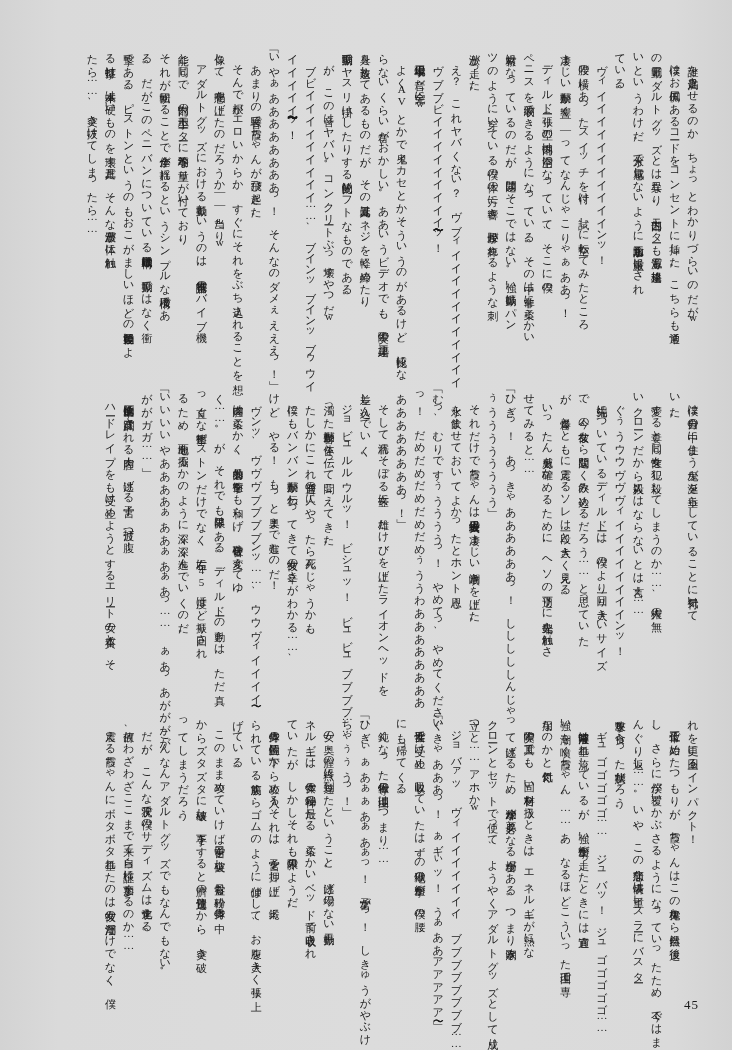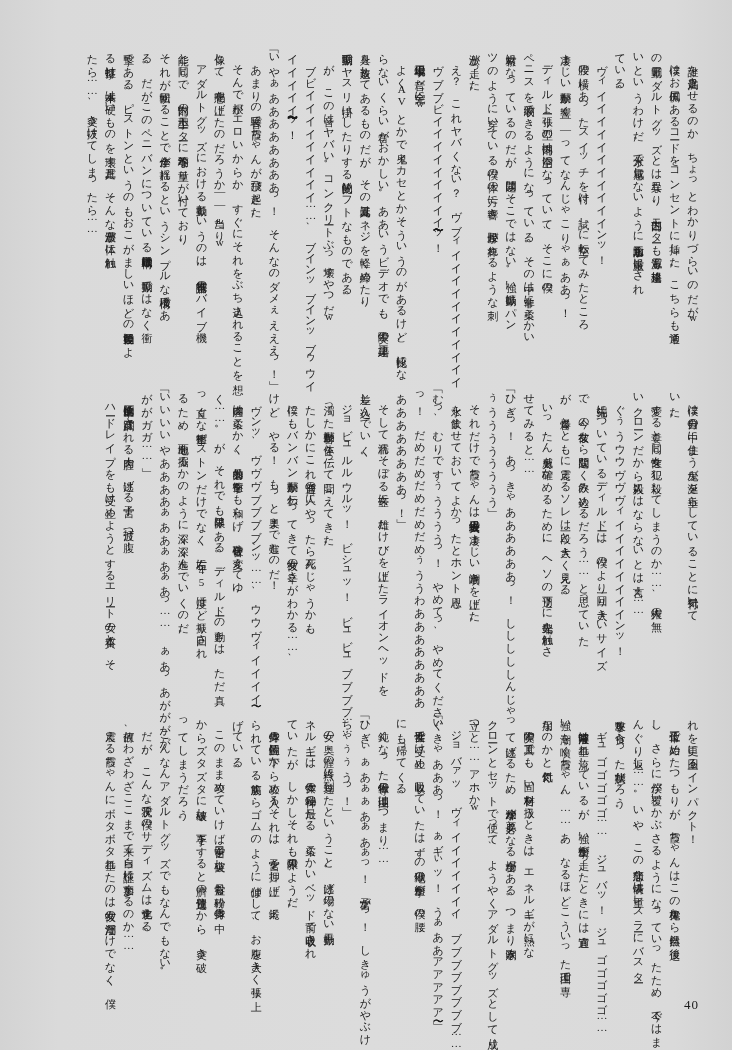--- a/index.html
+++ b/index.html
@@ -147,14 +147,14 @@
       <p class="line">げている。</p>
       <p class="line indent">このまま攻めていけば子宮口を突破し、骨盤も粉砕、身体の中</p>
       <p class="line">からズタズタに破壊し、下手をすると臍の位置辺りから、突き破</p>
       <p class="line">ってしまうだろう。</p>
       <p class="line indent">こんなんアダルトグッズでもなんでもない。</p>
       <p class="line indent">だが、こんな状況で僕のサディズムは進化する。</p>
       <p class="line indent">何故、わざわざここまで来て自ら検証に参加するのか……</p>
       <p class="line indent">震える霞ちゃんにボタボタ垂れたのは彼女の淫潮だけでなく、僕</p>
     </div>
 
-  <div class="page-number">40</div>
+  <div class="page-number">45</div>
 </div>
 
 </body></html>

